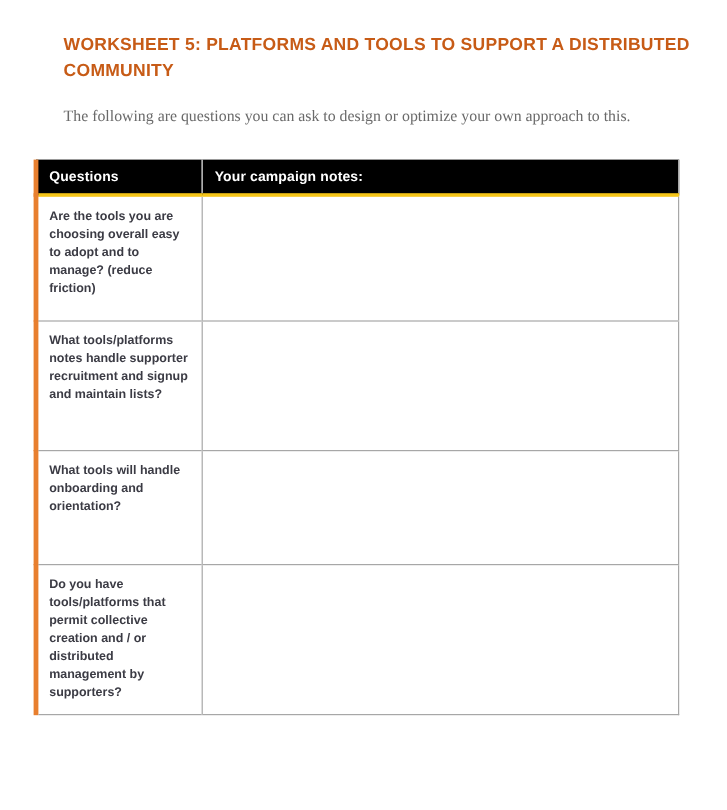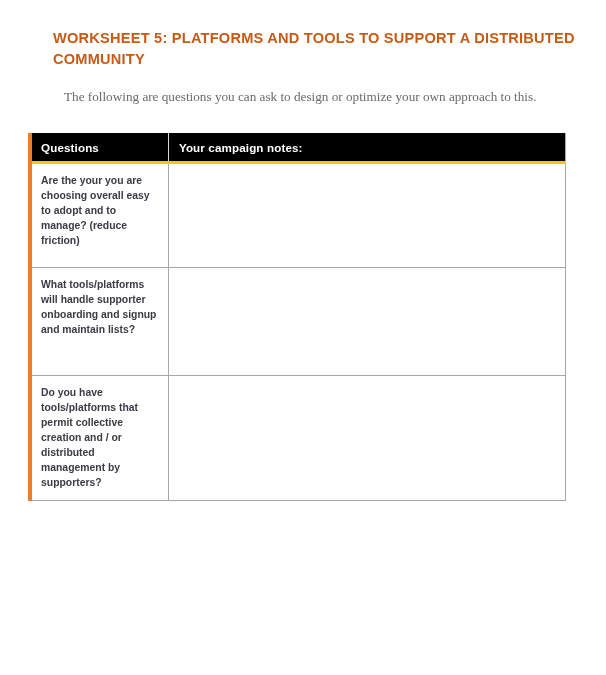--- a/index.html
+++ b/index.html
@@ -32,21 +32,21 @@
     font-size: 14.6px;
     font-weight: bold;
     line-height: 1.42;
     letter-spacing: 0.015em;
     color: #C75B16;
     text-transform: uppercase;
   }
 
   .worksheet-intro {
     position: absolute;
-    left: 64px;
+    left: 53px;
     top: 88px;
     width: 530px;
     margin: 0;
     font-family: "Liberation Serif", serif;
     font-size: 13.2px;
     line-height: 1.35;
     color: #6a6a6a;
   }
 
   
@@ -139,25 +139,29 @@
         <col class="col-notes">
       </colgroup>
       <thead>
         <tr class="header-row">
           <th class="th-questions">Questions</th>
           <th class="th-notes">Your campaign notes:</th>
         </tr>
       </thead>
       <tbody>
         <tr data-row="0">
-          <td class="cell-question">Are the your you are choosing overall easy to adopt and to manage? (reduce friction)</td>
+          <td class="cell-question">Are the tools you are choosing overall easy to adopt and to manage? (reduce friction)</td>
           <td class="cell-notes"></td>
         </tr>
         <tr data-row="1">
-          <td class="cell-question">What tools/platforms will handle supporter onboarding and signup and maintain lists?</td>
+          <td class="cell-question">What tools/platforms notes handle supporter recruitment and signup and maintain lists?</td>
+          <td class="cell-notes"></td>
+        </tr>
+        <tr data-row="2">
+          <td class="cell-question">What tools will handle onboarding and orientation?</td>
           <td class="cell-notes"></td>
         </tr>
         <tr data-row="4">
           <td class="cell-question">Do you have tools/platforms that permit collective creation and / or distributed management by supporters?</td>
           <td class="cell-notes"></td>
         </tr>
       </tbody>
     </table>
   </div>
 

